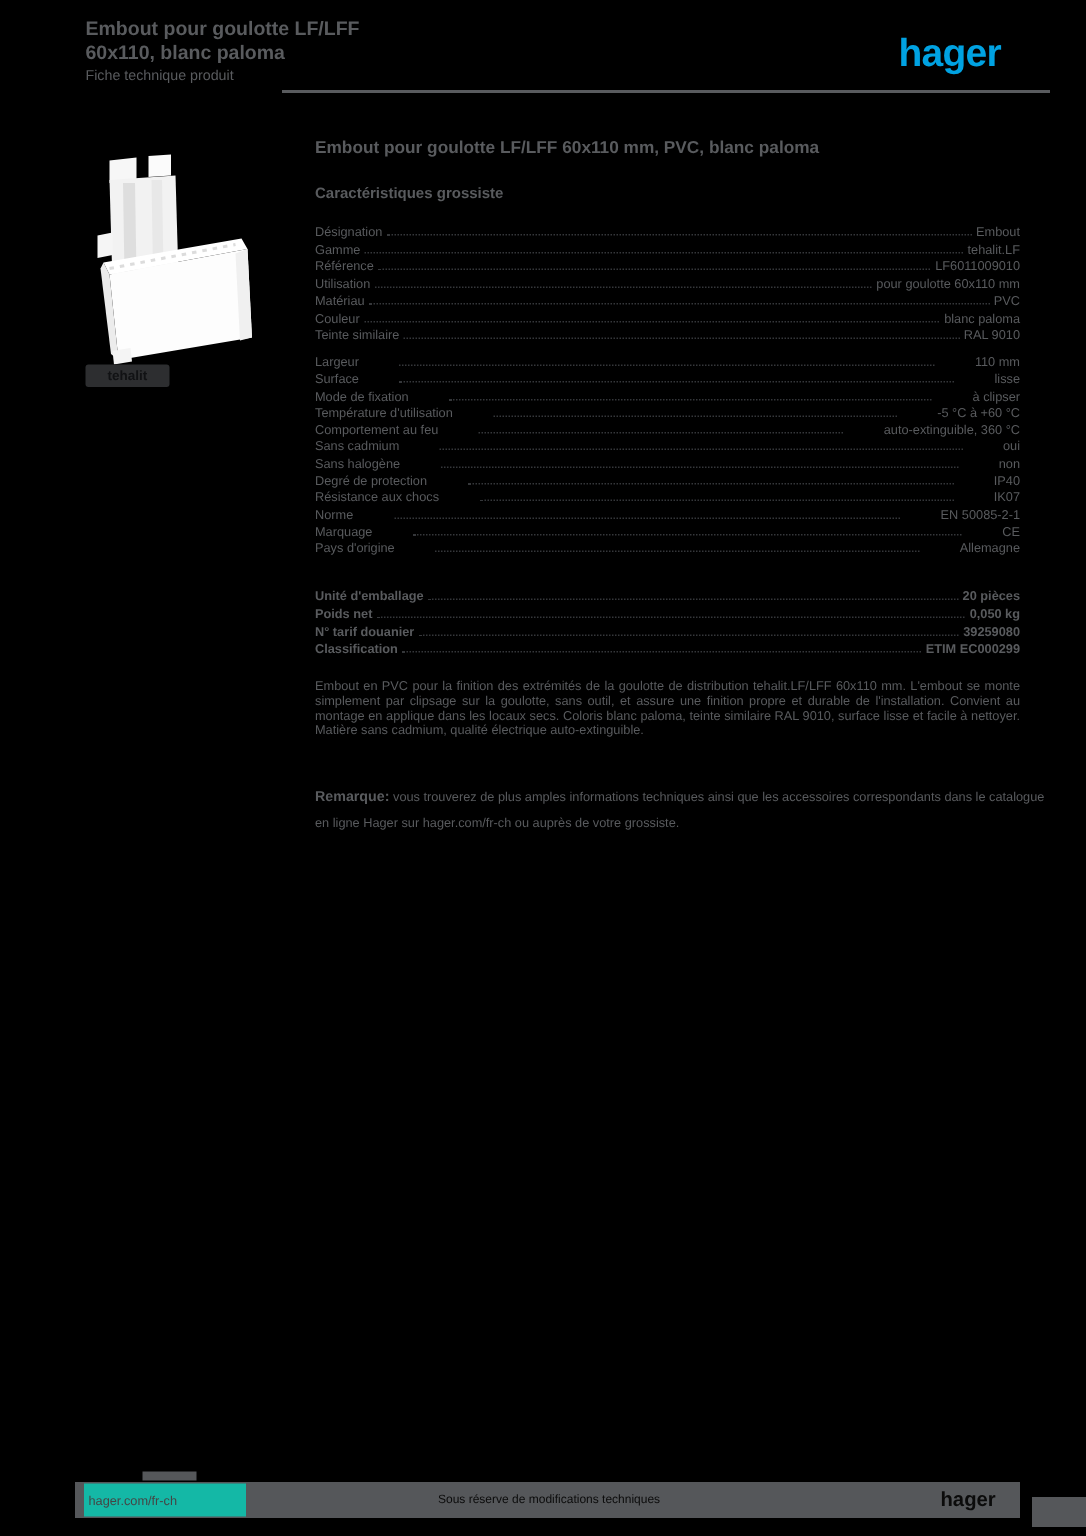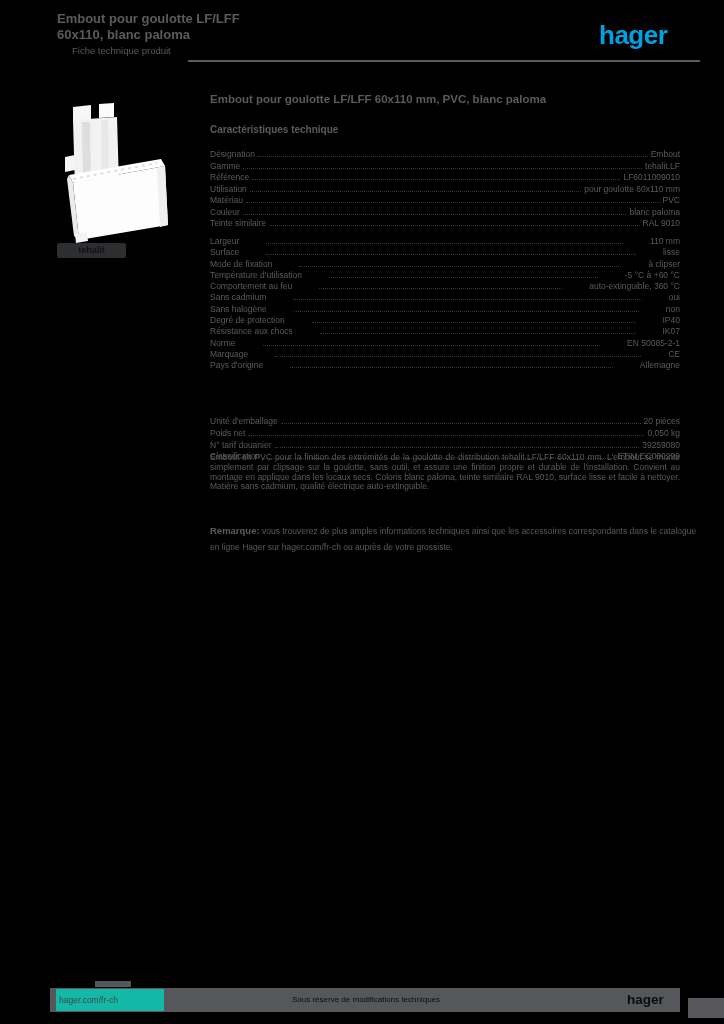--- a/index.html
+++ b/index.html
@@ -2,36 +2,36 @@
 <html><head>
 <meta charset="utf-8">
 <style>
   html,body{margin:0;padding:0;background:#000;}
   .page{position:relative;width:724px;height:1024px;background:#000;overflow:hidden;
         font-family:"Liberation Sans", sans-serif;color:#595B5E;}
 
   
   .title{position:absolute;left:57px;top:11px;font-size:13px;font-weight:bold;
          line-height:15.5px;color:#595B5E;}
-  .doc-type{position:absolute;left:57px;top:45px;font-size:9.5px;color:#595B5E;margin-left:15px;}
+  .doc-type{position:absolute;left:57px;top:45px;font-size:9.5px;color:#595B5E;}
   .logo{position:absolute;left:599px;top:20px;font-size:26px;font-weight:bold;
         letter-spacing:-0.5px;color:#00A2E2;}
   .header-rule{position:absolute;left:188px;top:60px;width:512px;height:2px;background:#595B5E;}
 
   
   .photo{position:absolute;left:57px;top:93px;width:118px;height:150px;}
-  .badge{position:absolute;left:57px;top:243px;width:69px;height:15px;background:#2D2E30;
+  .badge{position:absolute;left:57px;top:243px;width:56px;height:15px;background:#2D2E30;
          border-radius:2px;text-align:center;font-size:9px;font-weight:bold;
          line-height:15px;color:#111214;}
 
   
   .heading{position:absolute;left:210px;top:93px;width:470px;font-size:11.5px;font-weight:bold;}
   .sec-head{position:absolute;left:210px;top:124px;width:470px;font-size:10px;font-weight:bold;}
   .grp{position:absolute;left:210px;width:470px;}
-  .g1{top:149px;} .g2{top:236px;} .g3{top:416px;}
+  .g1{top:149px;} .g2{top:236px;} .g3{top:392px;font-weight:bold;}
   .row{display:flex;align-items:baseline;font-size:8.5px;color:#595B5E;}
   .g1 .row{height:11.5px;} .g2 .row{height:11.3px;gap:24px;} .g3 .row{height:11.8px;}
   .lab{white-space:nowrap;}
   .dots{flex:1;border-bottom:1px dotted #35373A;margin:0 3px 2px 3px;}
   .val{white-space:nowrap;}
   .desc{position:absolute;left:210px;top:453px;width:470px;font-size:8.5px;
         line-height:9.8px;text-align:justify;color:#595B5E;}
   .note{position:absolute;left:210px;top:514px;width:490px;font-size:8.5px;
         line-height:16.5px;color:#595B5E;}
   .note b{font-size:9.5px;}
@@ -72,21 +72,21 @@
       <line x1="16" y1="86" x2="100" y2="70" stroke="#dcdcdc" stroke-width="2" stroke-dasharray="3,4"></line>
       <polygon points="16,90 108,73 111,132 22,147" fill="#fdfdfd"></polygon>
       <polygon points="100,76 108,73 111,132 103,134" fill="#f0f0f0"></polygon>
       <polygon points="12,82 16,90 22,147 17,143 10,86" fill="#ececec"></polygon>
       <polygon points="18,141 30,139 31,148 19,150" fill="#f4f4f4"></polygon>
     </svg>
   </div>
   <div class="badge">tehalit</div>
 
   <div class="heading">Embout pour goulotte LF/LFF 60x110 mm, PVC, blanc paloma</div>
-  <div class="sec-head">Caractéristiques technique</div>
+  <div class="sec-head">Caractéristiques grossiste</div>
 
   <div class="grp g1">
     <div class="row">
         <span class="lab">Désignation</span>
         <span class="dots"></span>
         <span class="val">Embout</span>
       </div>
     <div class="row">
         <span class="lab">Gamme</span>
         <span class="dots"></span>

